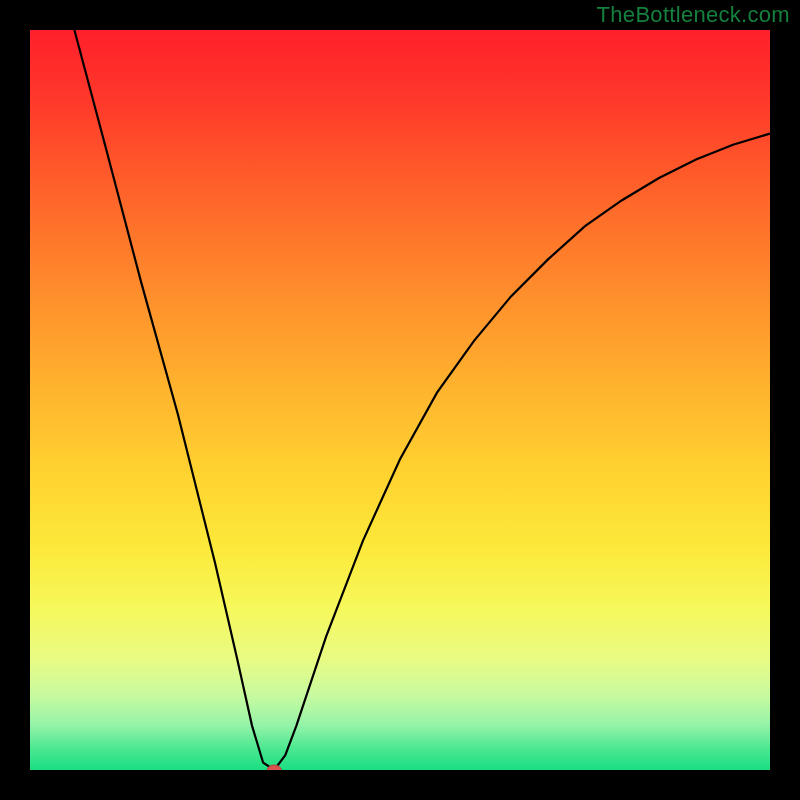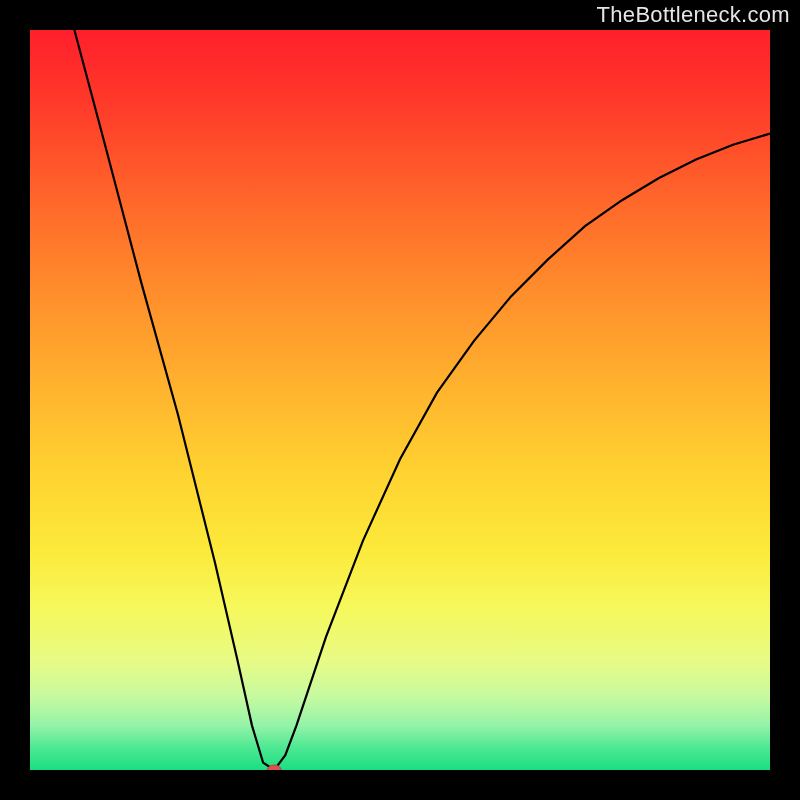--- a/index.html
+++ b/index.html
@@ -14,21 +14,21 @@
   .frame {
     position: relative;
     width: 800px;
     height: 800px;
     background: #000;
   }
   .watermark {
     position: absolute;
     top: 2px;
     right: 10px;
-    color: #e5e5e5;
+    color: #15803d;
     font-size: 22px;
     font-weight: 500;
     letter-spacing: 0.3px;
     z-index: 5;
   }
   
   .plot-area {
     position: absolute;
     left: 30px;
     top: 30px;

